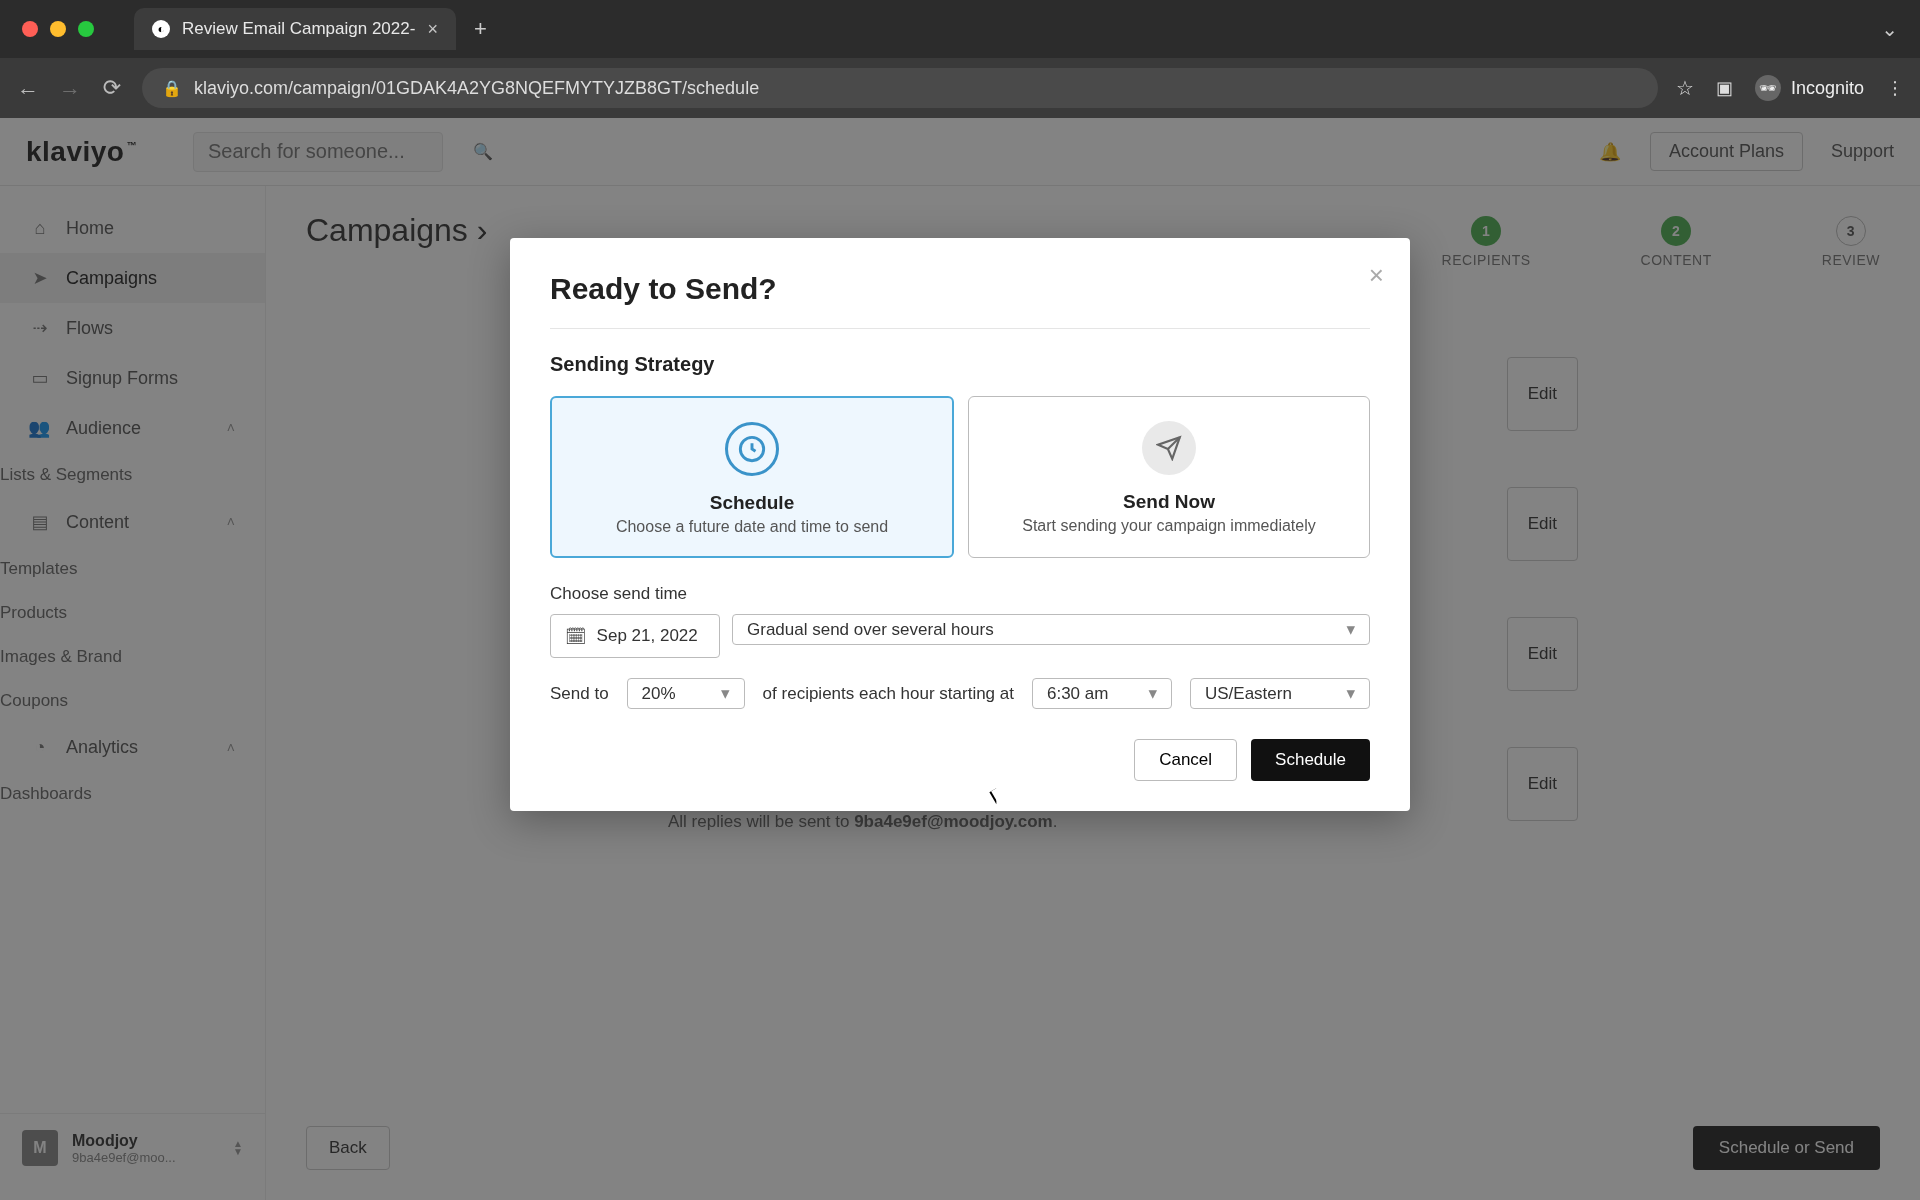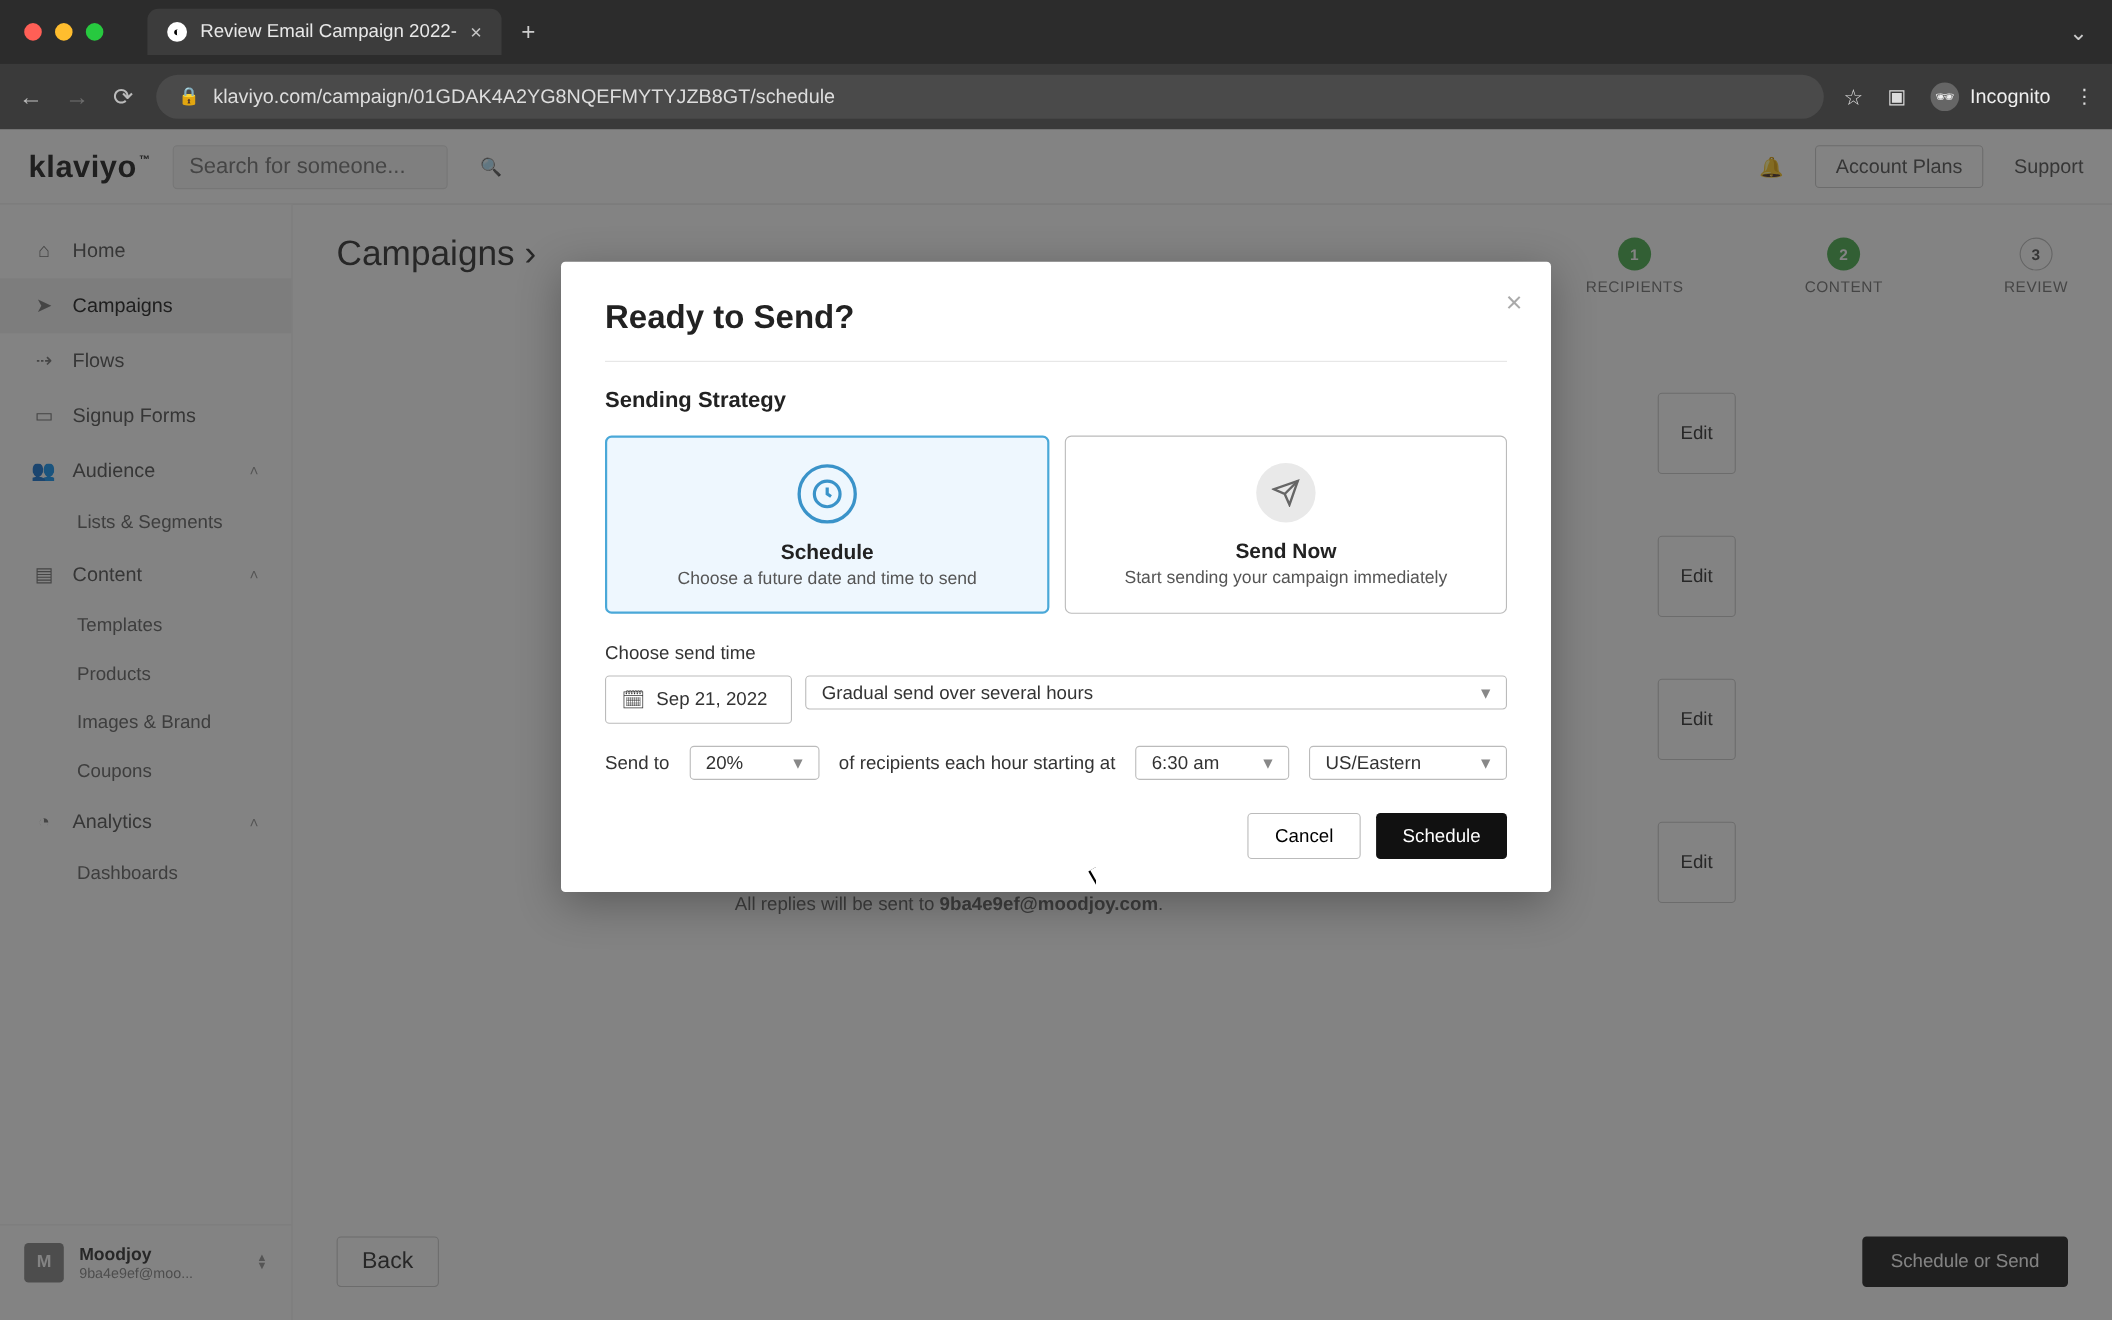--- a/index.html
+++ b/index.html
@@ -28,36 +28,36 @@
     .url-text { color: #ddd; }
     .addr-right { display: flex; align-items: center; gap: 22px; }
     .star { font-size: 20px; }
     .incog-pill { display: flex; align-items: center; gap: 10px; color: #eee; }
     .incog-icon { width: 26px; height: 26px; border-radius: 50%; background: #666; display:flex;align-items:center;justify-content:center;font-size:14px;}
 
     
     .app { position: absolute; top:118px; left:0; right:0; bottom:0; background:#fff; }
 
     
-    .appbar { height: 68px; background: #fff; border-bottom: 1px solid #e5e5e5; display: flex; align-items: center; padding: 0 26px; gap: 20px; }
+    .appbar { height: 68px; background: #fff; border-bottom: 1px solid #e5e5e5; display: flex; align-items: center; padding: 0 26px; gap: 56px; }
     .logo { font-size: 28px; font-weight: 700; color: #222; letter-spacing:.5px; display:flex; align-items:flex-start;}
     .logo .tm { font-size: 10px; margin-left:2px; margin-top:4px;}
     .search { display:flex; align-items:center; background:#f5f5f5; border:1px solid #e2e2e2; border-radius:4px; height:40px; width:250px; padding:0 14px; color:#888; font-size:16px; }
     .search input { border:none; background:transparent; outline:none; flex:1; font-size:20px; color:#888;}
     .appbar-right { margin-left:auto; display:flex; align-items:center; gap:28px; color:#555; font-size:18px;}
     .acct-btn { border:1px solid #ccc; padding:8px 18px; border-radius:4px; }
 
     
     .main { display:flex; height: calc(100% - 68px); }
 
     .sidebar { width: 266px; background:#fff; border-right:1px solid #eee; padding:18px 0; display:flex; flex-direction:column; }
     .nav-item { display:flex; align-items:center; gap:16px; padding:14px 30px; color:#555; font-size:18px; cursor:pointer; }
     .nav-item.active { background:#f1f1f1; color:#222; font-weight:500; }
     .nav-item .ico { width:20px; display:flex; justify-content:center; color:#777;}
-    .nav-sub { padding-left:70px; padding-top:12px; padding-bottom:12px; color:#666; font-size:17px; }
+    .nav-sub { padding-top:12px; padding-bottom:12px; color:#666; font-size:17px; }
     .nav-chev { margin-left:auto; color:#999; font-size:14px;}
     .sidebar-footer { margin-top:auto; display:flex; align-items:center; gap:14px; padding:16px 22px; border-top:1px solid #eee;}
     .sf-avatar { width:36px; height:36px; background:#888; color:#fff; border-radius:4px; display:flex;align-items:center;justify-content:center; font-weight:600;}
     .sf-info { flex:1; overflow:hidden; }
     .sf-name { font-weight:600; color:#333; font-size:16px;}
     .sf-email { color:#888; font-size:13px; white-space:nowrap; overflow:hidden; text-overflow:ellipsis;}
     .sf-sort { display:flex; flex-direction:column; font-size:10px; color:#999; line-height:8px;}
 
     .content { flex:1; padding: 26px 40px; position:relative; }
     .breadcrumb { font-size:32px; color:#333; font-weight:400; }
@@ -70,21 +70,21 @@
 
     .review-card { margin: 80px auto 0; max-width: 970px; }
     .review-row { display:flex; align-items:flex-start; gap:24px; padding:28px 0; }
     .rr-check { width:36px; height:36px; border-radius:50%; background:#4caf50; display:flex;align-items:center;justify-content:center; color:#fff; margin-top:4px;}
     .rr-body { flex:1; }
     .rr-title { font-size:24px; font-weight:500; color:#444; margin-bottom:8px;}
     .rr-sub { color:#666; font-size:17px; line-height:1.5;}
     .rr-edit { border:1px solid #ccc; background:#fff; padding:26px 20px; font-size:17px; border-radius:4px; color:#333; }
 
     .bottom-actions { position:absolute; bottom:30px; left:40px; right:40px; display:flex; justify-content:space-between; }
-    .btn-back { border:1px solid #ccc; background:#fff; padding:10px 22px; border-radius:4px; font-size:21px; color:#333;}
+    .btn-back { border:1px solid #ccc; background:#fff; padding:10px 22px; border-radius:4px; font-size:17px; color:#333;}
     .btn-sos { background:#222; color:#fff; padding:12px 26px; border-radius:4px; font-size:17px; border:none;}
 
     
     .overlay { position:absolute; inset:0; top:118px; background:rgba(30,30,30,0.55); display:flex; align-items:flex-start; justify-content:center; }
 
     .modal { background:#fff; width: 900px; margin-top: 120px; border-radius:4px; padding: 34px 40px 30px; position:relative; box-shadow:0 10px 40px rgba(0,0,0,.3);}
     .modal-close { position:absolute; top:22px; right:26px; font-size:26px; color:#aaa; cursor:pointer; background:none; border:none;}
     .modal h2 { font-size:30px; font-weight:600; color:#222; margin-bottom:22px;}
     .modal hr { border:none; border-top:1px solid #e5e5e5; margin-bottom:24px;}
     .section-title { font-size:20px; font-weight:700; color:#222; margin-bottom:20px;}

